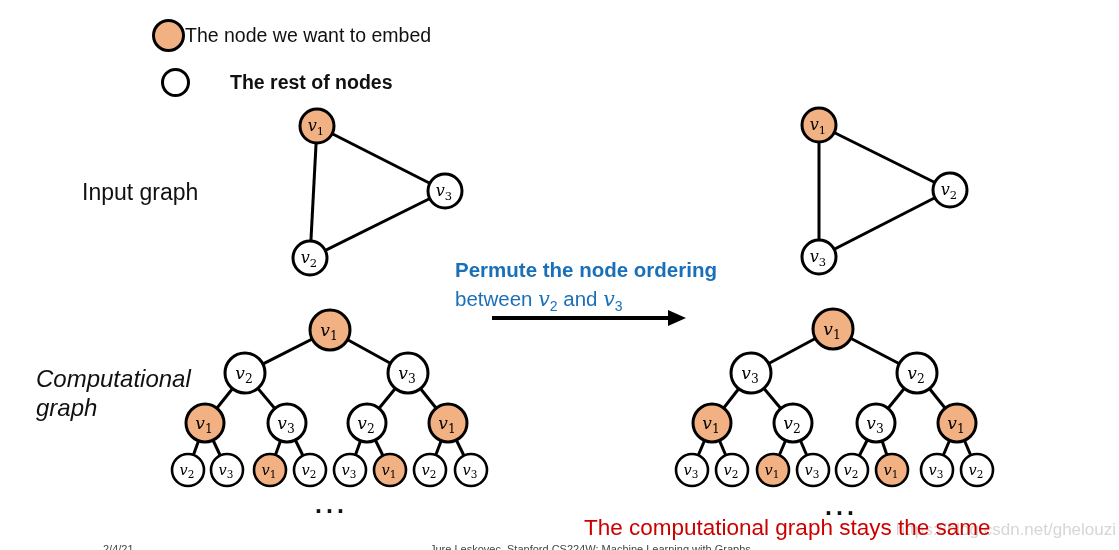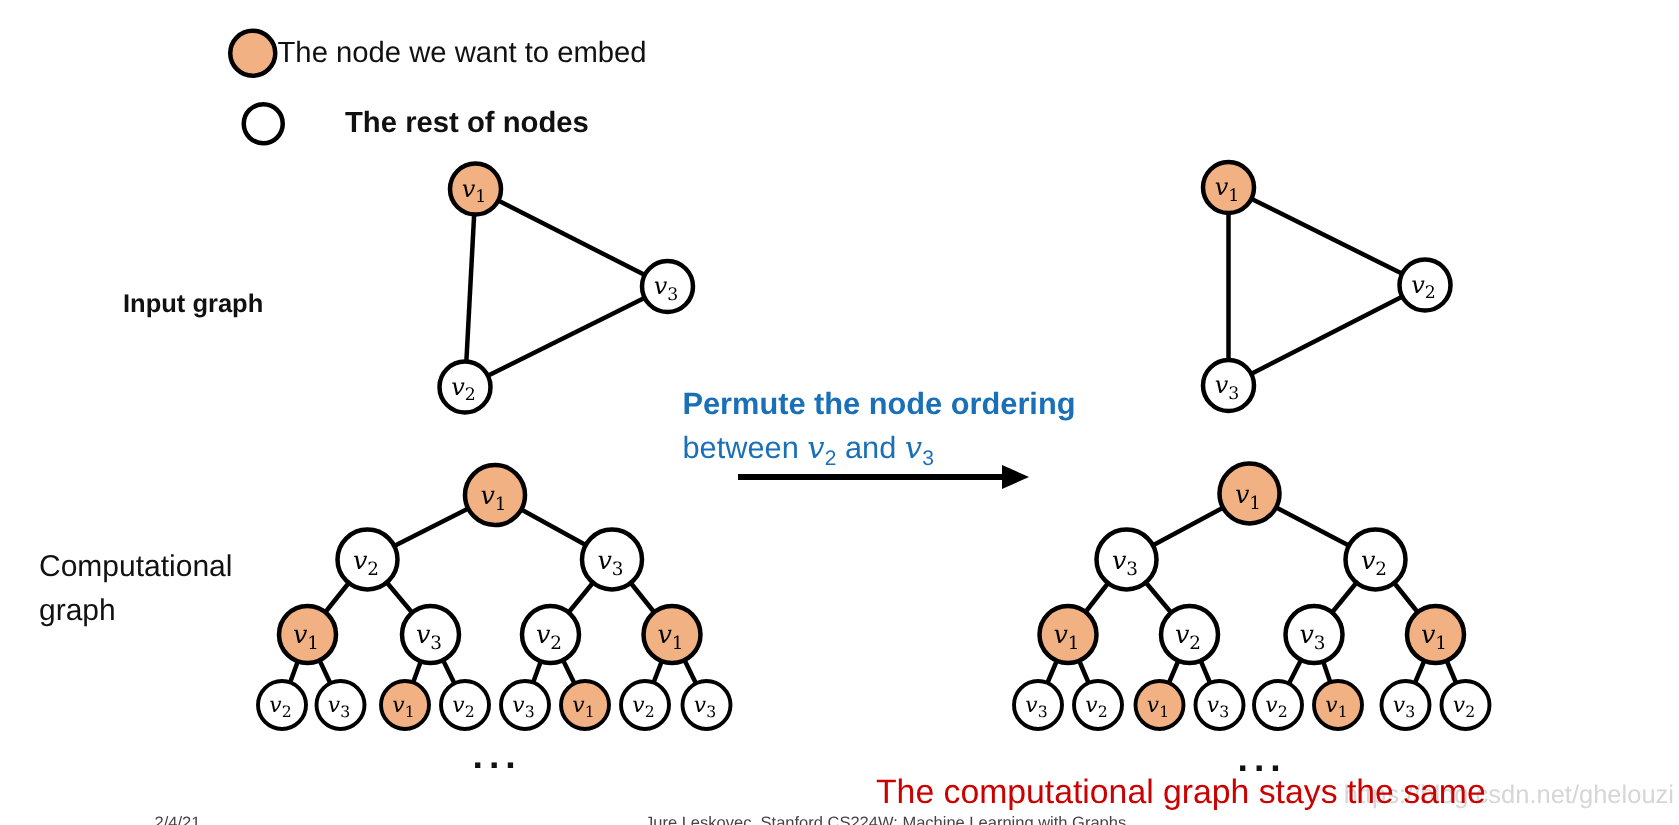--- a/index.html
+++ b/index.html
@@ -9,22 +9,22 @@
   svg text{font-family:"DejaVu Serif",serif;fill:#000;}
 
   .legend-row{position:absolute;display:flex;align-items:center;}
   .legend-row.r1{left:152px;top:19px;}
   .legend-row.r2{left:161px;top:68px;gap:40px;font-weight:bold;}
   .dot{border:3px solid #000;border-radius:50%;box-sizing:border-box;flex:0 0 auto;}
   .dot.d1{width:33px;height:33px;background:var(--embed-node-fill);}
   .dot.d2{width:29px;height:29px;background:var(--plain-node-fill);}
   .legend-label{font-size:19.5px;}
 
-  .input-label{position:absolute;left:82px;top:193px;font-size:17px;font-weight:bold;}
-  .comp-label{position:absolute;left:26px;top:364px;font-size:20px;line-height:29px;}
+  .input-label{position:absolute;left:82px;top:179px;font-size:23px;}
+  .comp-label{position:absolute;left:36px;top:364px;font-size:24px;line-height:29px;font-style:italic;}
 
   .permute{position:absolute;left:455px;top:255px;color:var(--permute-text);font-size:20.5px;line-height:29px;}
   .permute .p1{font-weight:bold;}
   .permute .mathv i{font-family:"DejaVu Serif",serif;}
   .permute .mathv sub{font-size:14px;}
 
   .dots{position:absolute;font-weight:bold;font-size:25px;letter-spacing:4px;line-height:1;}
   .dots.left{left:315px;top:492px;}
   .dots.right{left:825px;top:494px;}
 

